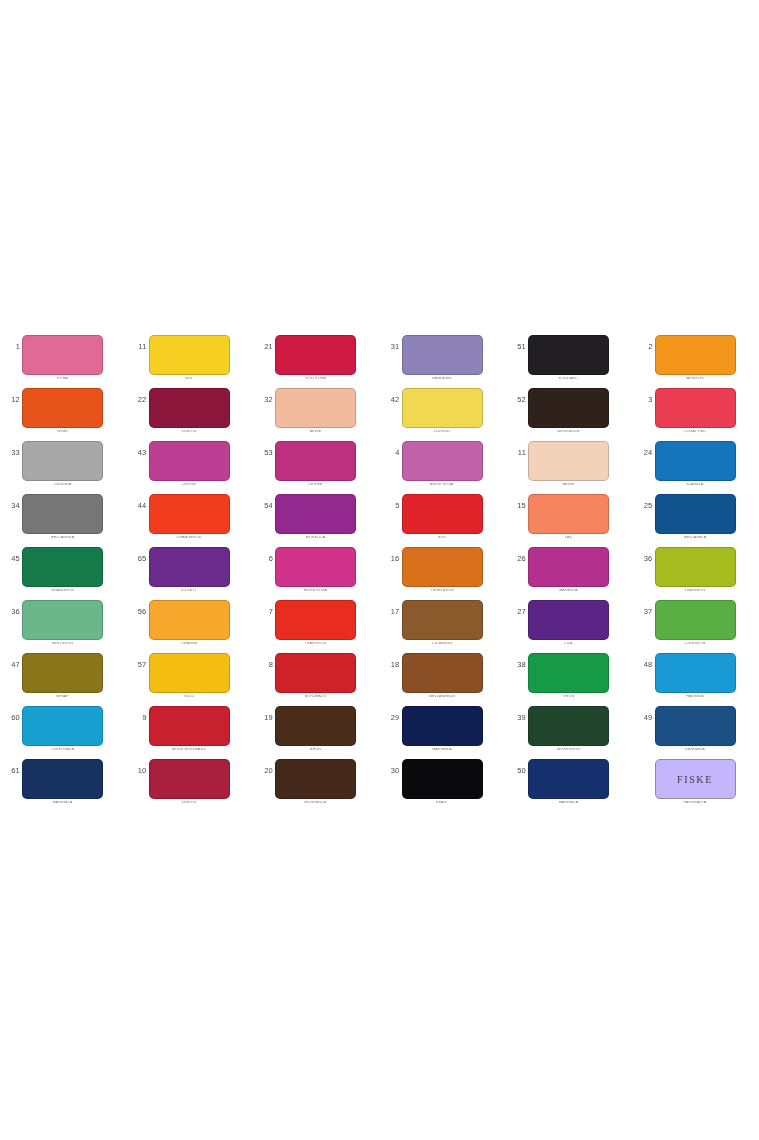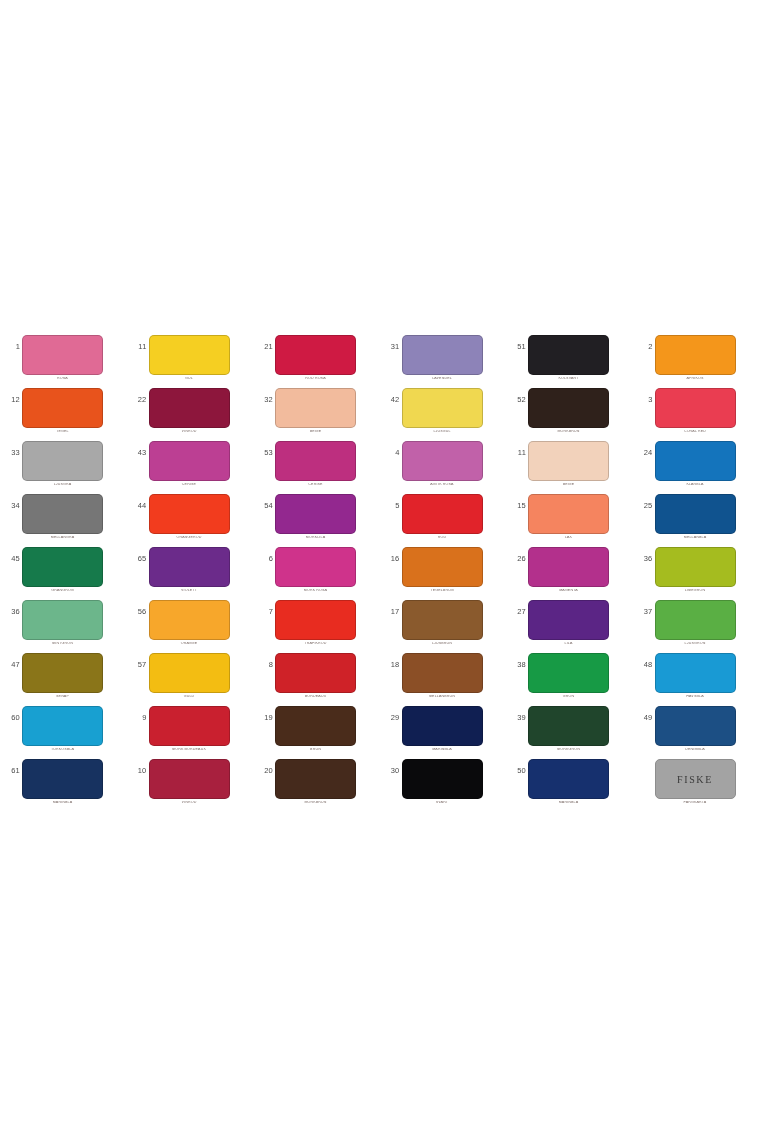--- a/index.html
+++ b/index.html
@@ -66,21 +66,21 @@
   .chip {
     width: 81px;
     height: 40px;
     border-radius: 5px;
     box-sizing: border-box;
     border: 1px solid rgba(0, 0, 0, 0.18);
     box-shadow: 0 0 0 0.5px rgba(255, 255, 255, 0.35);
   }
 
   .chip.blank {
-    background: #a3a3a3;
+    background: #c4b5fd;
     border: 1px solid #8d8d8d;
     display: flex;
     align-items: center;
     justify-content: center;
   }
 
   .brand {
     font-size: 10px;
     letter-spacing: 1.6px;
     color: #3a3a3a;

